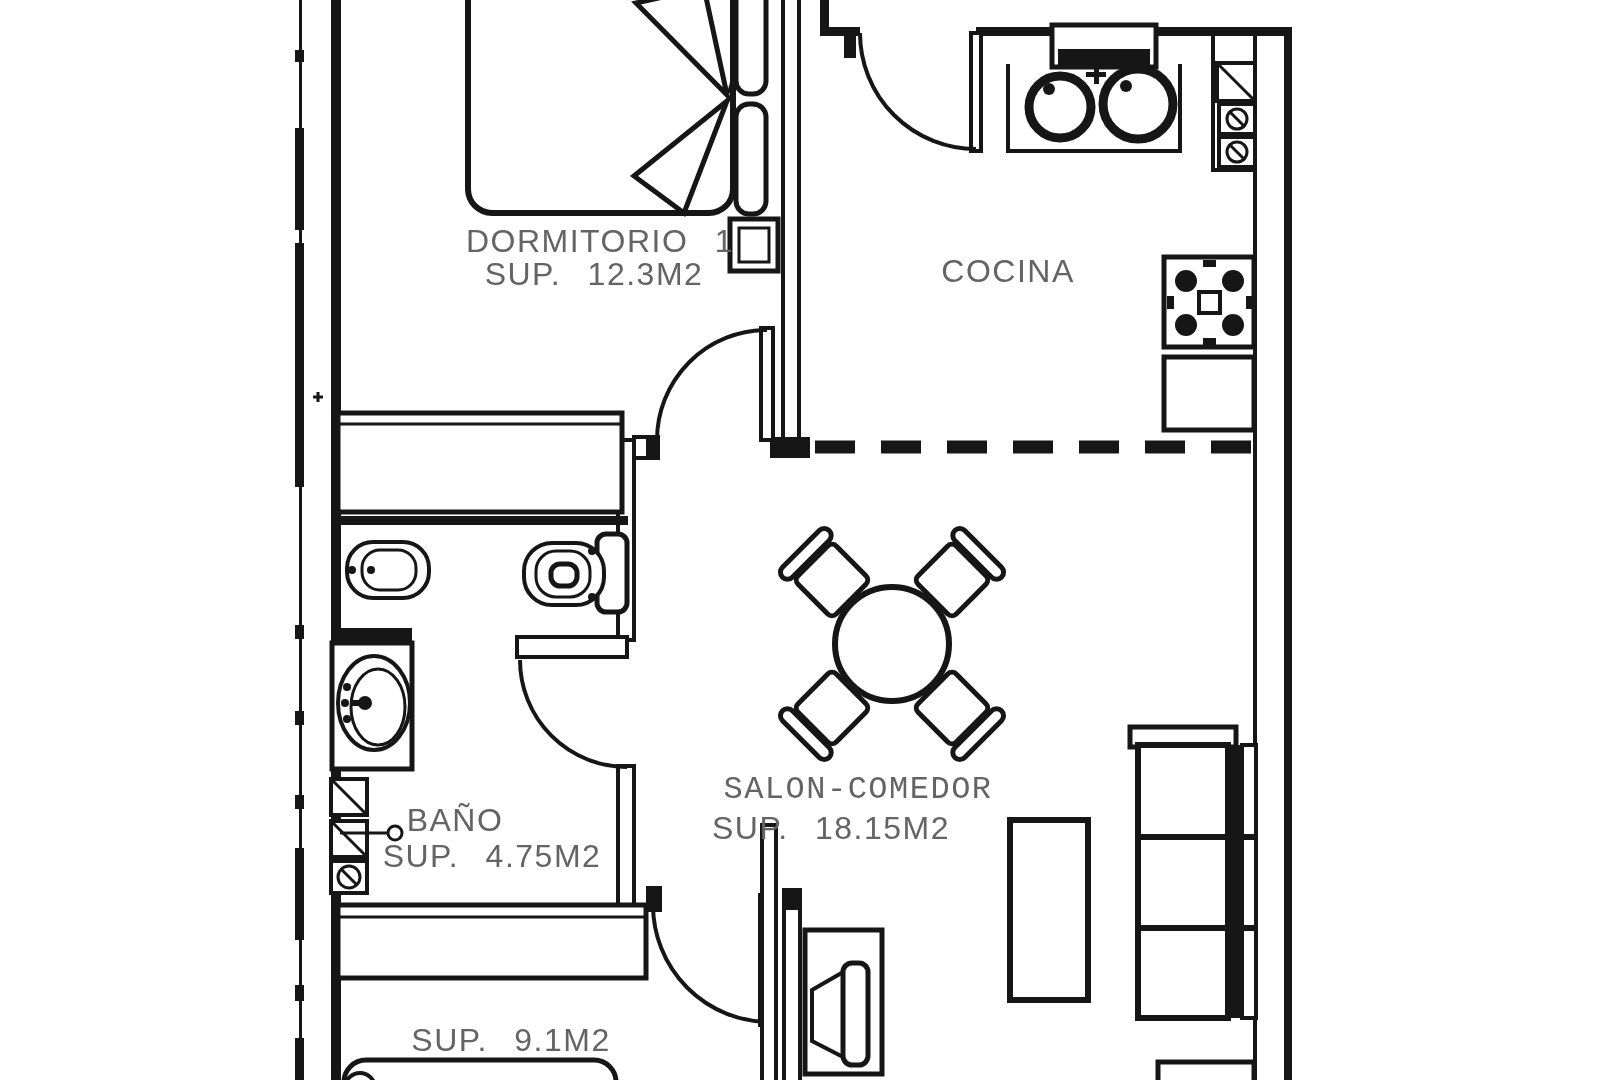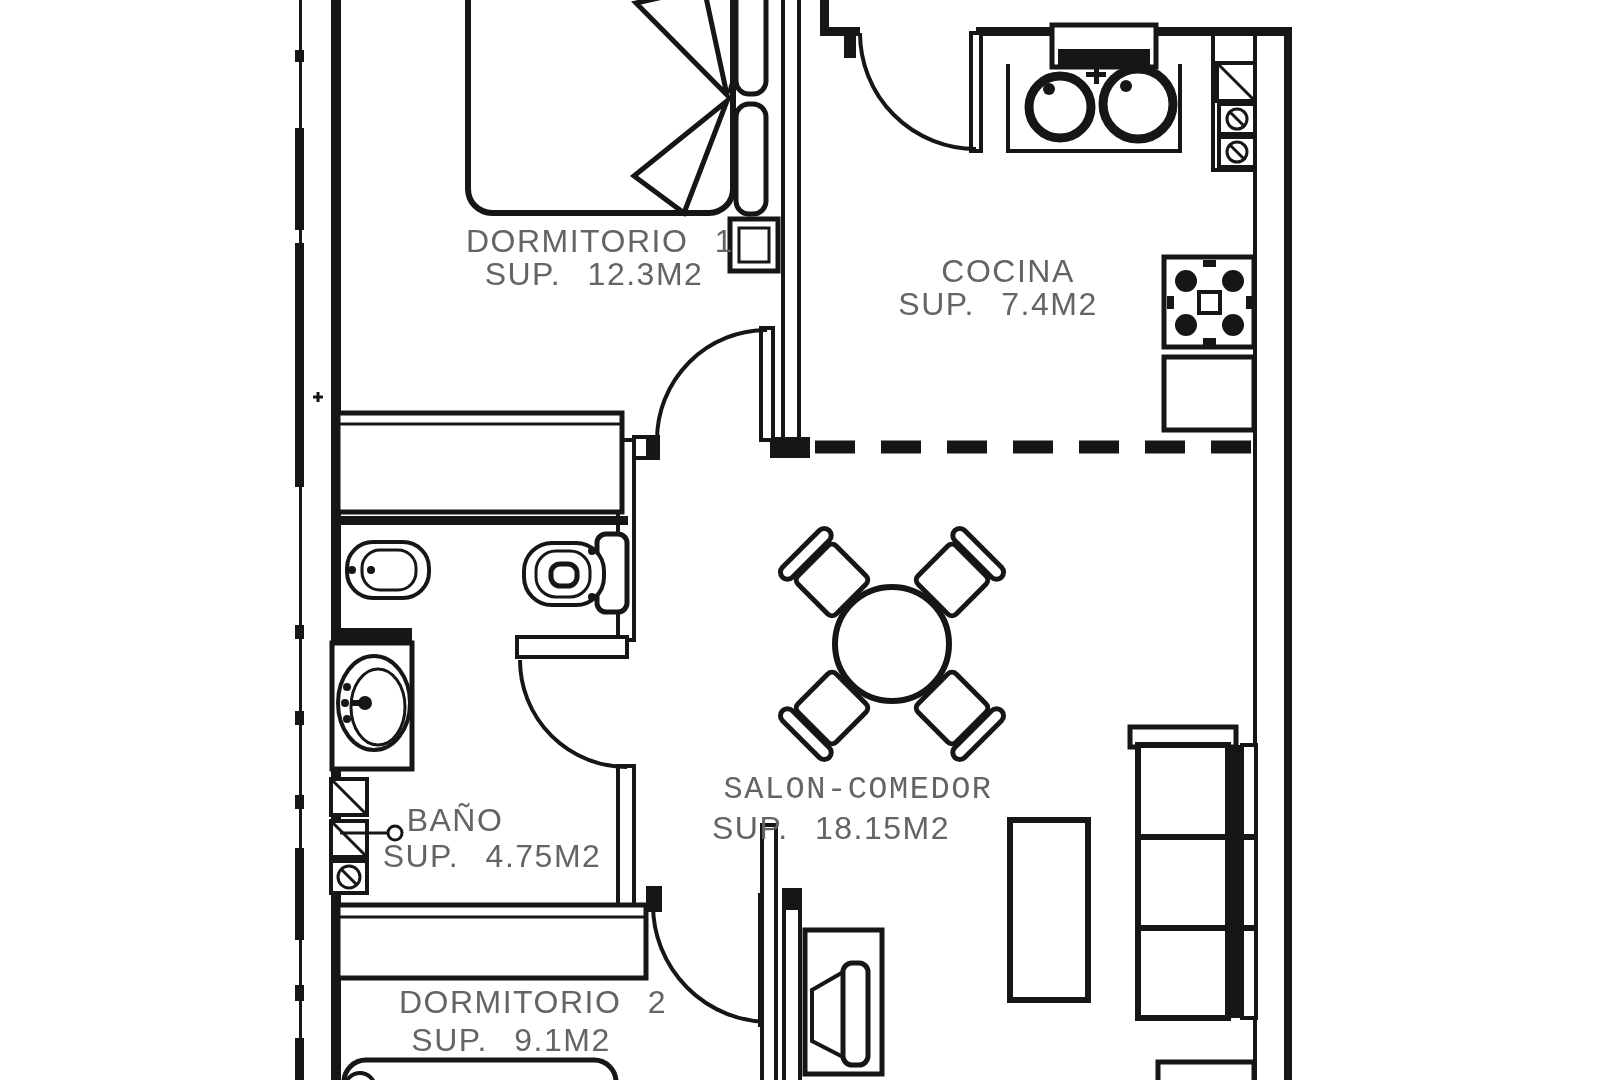--- a/index.html
+++ b/index.html
@@ -262,23 +262,21 @@
 
     <g>
       <rect class="s5" x="1158" y="1062" width="96" height="40"></rect>
     </g>
   </svg>
 
   <div class="room-label" style="left:600px;top:241px;">DORMITORIO 1</div>
   <div class="room-label" style="left:594px;top:274px;">SUP. 12.3M2</div>
 
   <div class="room-label" style="left:1008px;top:271px;">COCINA</div>
-  <div class="room-label" style="left:998px;top:304px;">SUP. 7.4M2</div>
 
   <div class="room-label" style="left:455px;top:820px;">BAÑO</div>
   <div class="room-label" style="left:492px;top:856px;">SUP. 4.75M2</div>
 
   <div class="room-label" style="left:858px;top:789px;font-family:Liberation Mono, monospace;">SALON-COMEDOR</div>
   <div class="room-label" style="left:831px;top:828px;">SUP. 18.15M2</div>
 
-  <div class="room-label" style="left:533px;top:1002px;">DORMITORIO 2</div>
   <div class="room-label" style="left:511px;top:1040px;">SUP. 9.1M2</div>
 </div>
 
 </body></html>

